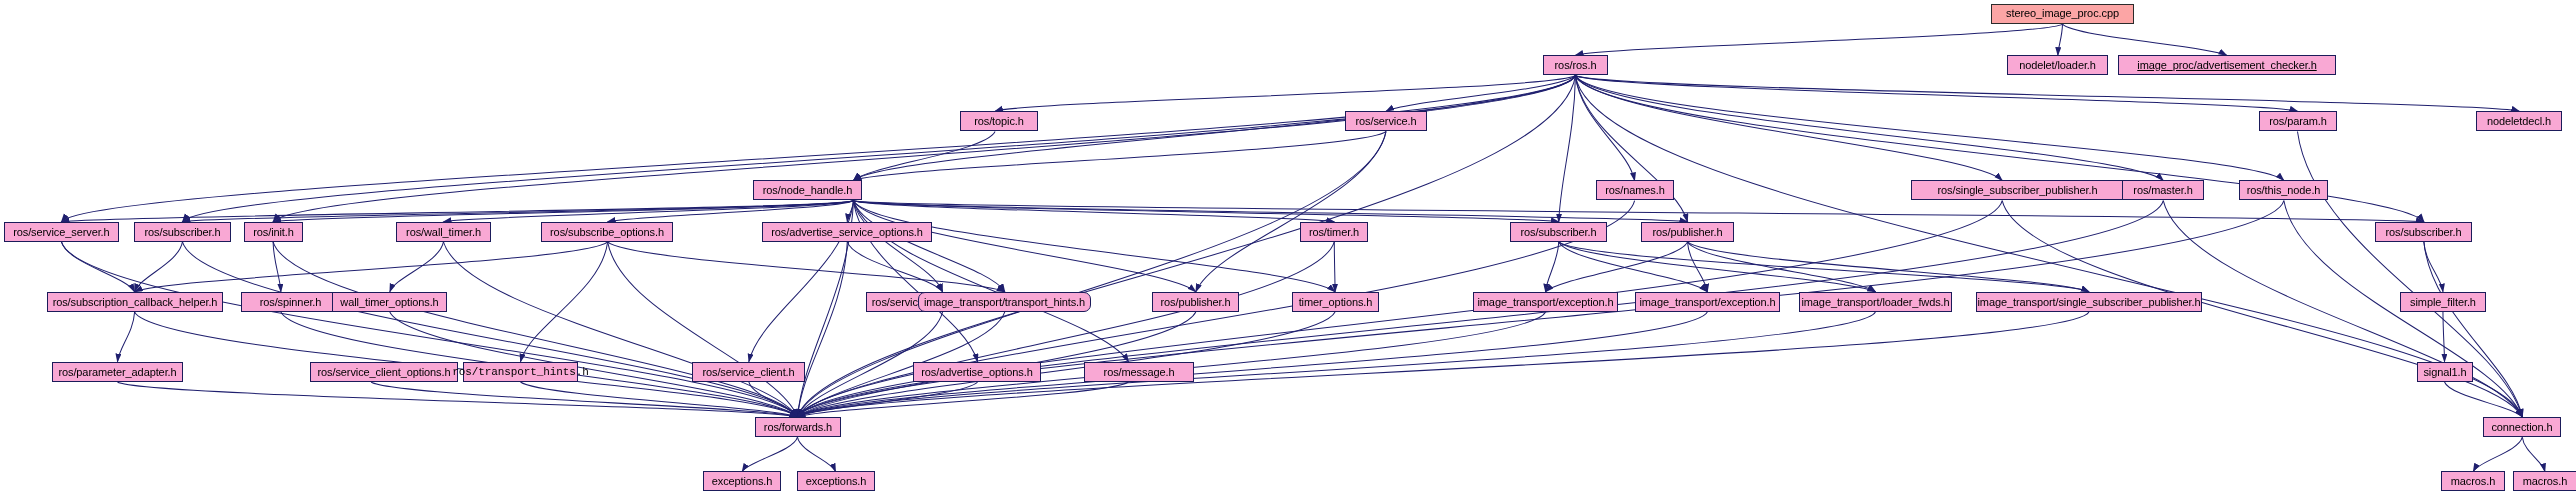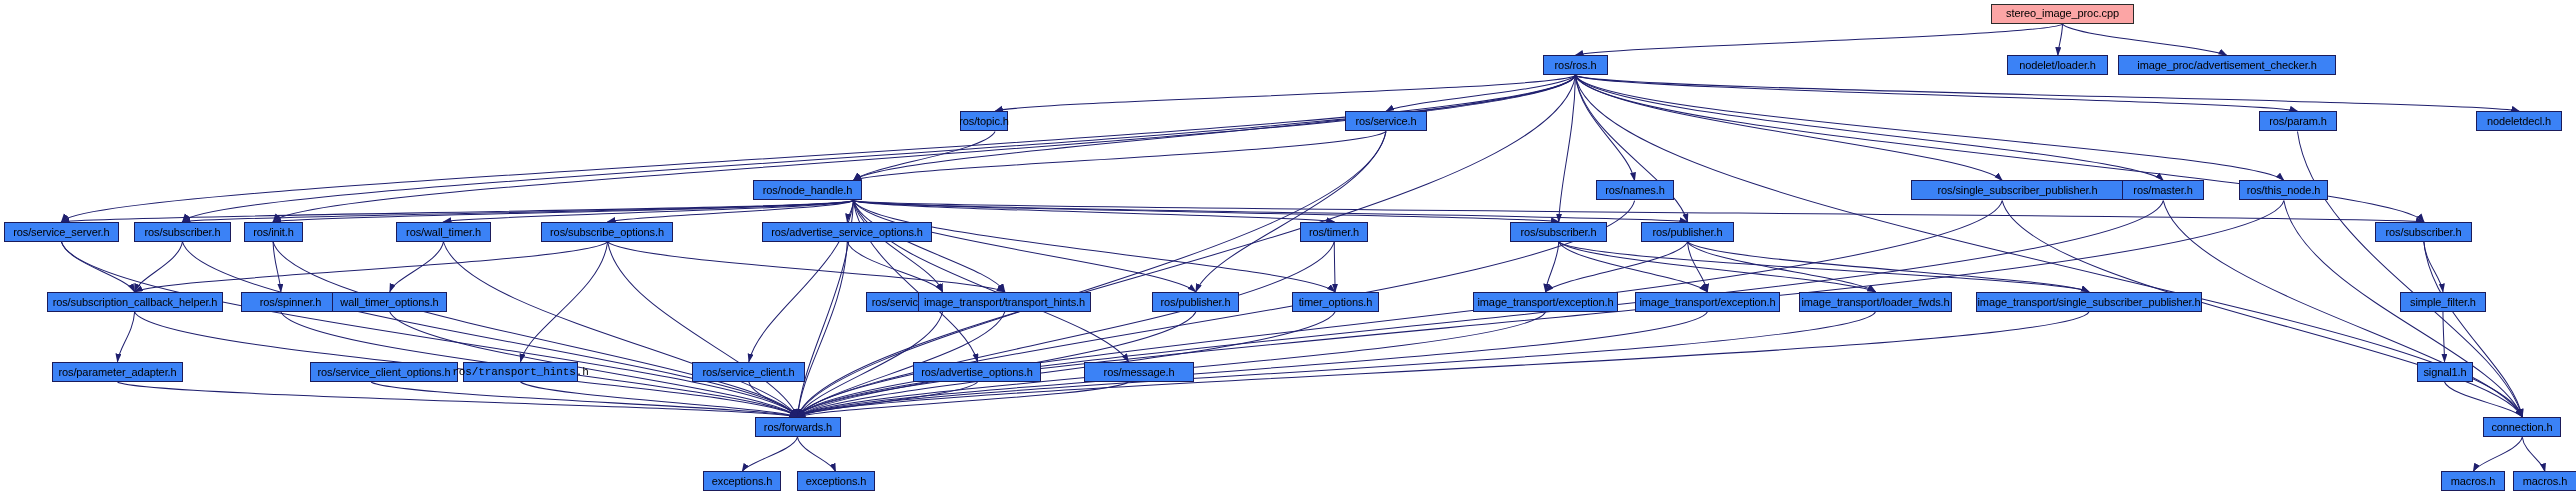--- a/index.html
+++ b/index.html
@@ -21,21 +21,21 @@
     left: 0;
     top: 0;
     width: 2576px;
     height: 494px;
     pointer-events: none;
   }
   .node {
     position: absolute;
     box-sizing: border-box;
     border: 0.8px solid #1b1b5a;
-    background: #3b82f6;
+    background: #f9a8d4;
     color: #000000;
     font-size: 11px;
     line-height: 1;
     white-space: nowrap;
     display: flex;
     align-items: center;
     justify-content: center;
     letter-spacing: -0.1px;
     height: 20px;
     z-index: 5;
@@ -166,24 +166,24 @@
   <div id="node-layer">
       <div class="node root" style="left: 1991px; top: 3.9px; width: 143px;">
         <span class="node-label">stereo_image_proc.cpp</span>
       </div>
       <div class="node" style="left: 1543px; top: 55px; width: 65px;">
         <span class="node-label">ros/ros.h</span>
       </div>
       <div class="node" style="left: 2007px; top: 55px; width: 101px;">
         <span class="node-label">nodelet/loader.h</span>
       </div>
-      <div class="node" style="left: 2118px; top: 55px; width: 218px;">
+      <div class="node" style="left: 2118px; top: 55px; width: 218px; text-decoration: underline;">
         <span class="node-label">image_proc/advertisement_checker.h</span>
       </div>
-      <div class="node" style="left: 960px; top: 111px; width: 48px;">
+      <div class="node" style="left: 960px; top: 111px; width: 78px;">
         <span class="node-label">ros/topic.h</span>
       </div>
       <div class="node" style="left: 1345px; top: 111px; width: 82px;">
         <span class="node-label">ros/service.h</span>
       </div>
       <div class="node" style="left: 2259px; top: 111px; width: 78px;">
         <span class="node-label">ros/param.h</span>
       </div>
       <div class="node" style="left: 2476px; top: 111px; width: 86px;">
         <span class="node-label">nodeletdecl.h</span>
@@ -238,21 +238,21 @@
       </div>
       <div class="node" style="left: 241px; top: 292px; width: 99px;">
         <span class="node-label">ros/spinner.h</span>
       </div>
       <div class="node" style="left: 332px; top: 292px; width: 115px;">
         <span class="node-label">wall_timer_options.h</span>
       </div>
       <div class="node" style="left: 866px; top: 292px; width: 153px;">
         <span class="node-label">ros/service_callback_helper.h</span>
       </div>
-      <div class="node" style="left: 918px; top: 292px; width: 173px;">
+      <div class="node" style="left: 918px; top: 292px; width: 173px; border-radius: 7px;">
         <span class="node-label">image_transport/transport_hints.h</span>
       </div>
       <div class="node" style="left: 1152px; top: 292px; width: 87px;">
         <span class="node-label">ros/publisher.h</span>
       </div>
       <div class="node" style="left: 1292px; top: 292px; width: 87px;">
         <span class="node-label">timer_options.h</span>
       </div>
       <div class="node" style="left: 1473px; top: 292px; width: 145px;">
         <span class="node-label">image_transport/exception.h</span>

